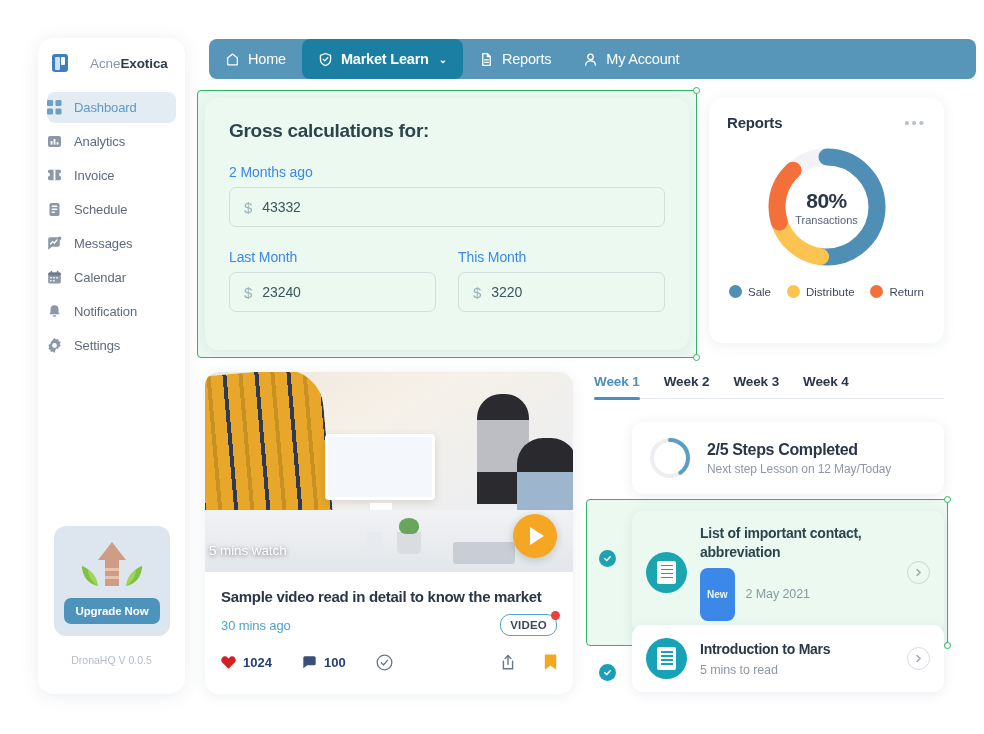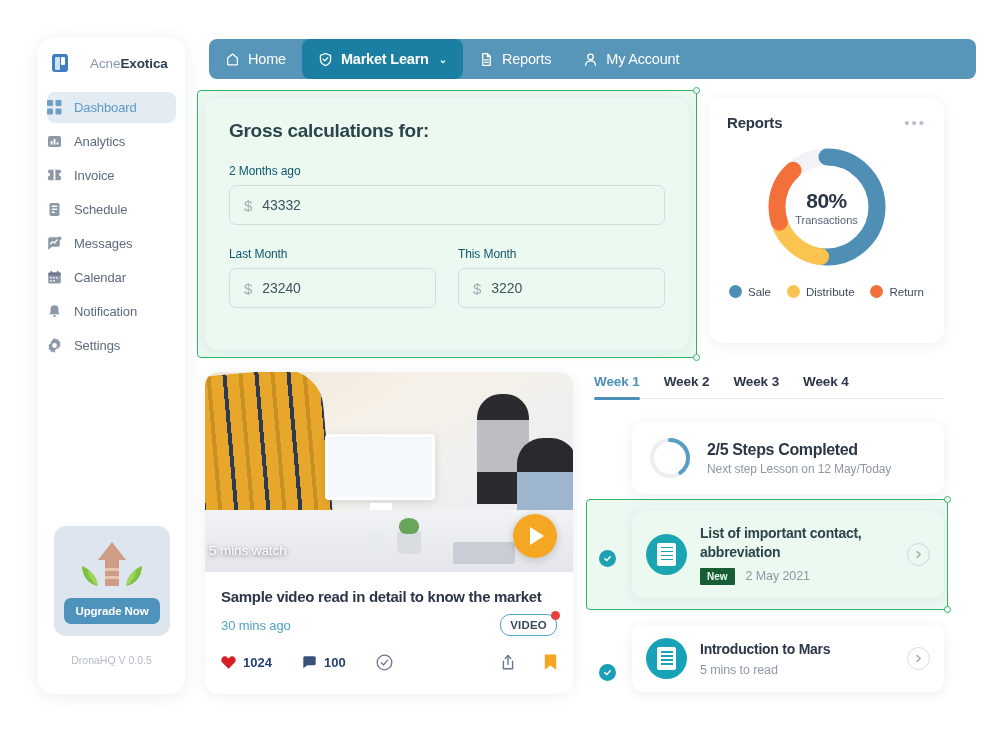--- a/index.html
+++ b/index.html
@@ -101,21 +101,21 @@
   .h-br { right: -4px; bottom: -4px; }
 
   #gross {
     position: absolute; left: 205px; top: 98px;
     width: 484px; height: 252px;
     background: #ffffff; border-radius: 14px;
     box-shadow: 0 2px 14px rgba(60,80,120,.09);
     padding: 22px 24px;
   }
   .card-title { font-size: 19px; font-weight: bold; color: #2b3648; letter-spacing: -.3px; }
-  .fld-label { font-size: 12px; color: #0c4a6e; margin: 22px 0 7px; letter-spacing: -.1px; }
+  .fld-label { font-size: 14px; color: #3b82f6; margin: 22px 0 7px; letter-spacing: -.1px; }
   .input {
     height: 40px; border: 1px solid #dfe3e8; border-radius: 7px;
     display: flex; align-items: center; gap: 10px; padding: 0 14px;
     background: #fff;
   }
   .dollar { color: #a6b0bc; font-size: 15px; }
   .inval { font-size: 14px; color: #3d4a5c; letter-spacing: -.1px; }
   .row2 { display: flex; gap: 22px; }
   .row2 > div { flex: 1; }
 
@@ -273,22 +273,22 @@
   .l-ico .doc:after {
     content:""; position:absolute; left:3.5px; top:4px; right:3.5px; height:1.6px;
     background:#17a2b8;
     box-shadow: 0 4px 0 #17a2b8, 0 8px 0 #17a2b8, 0 12px 0 #17a2b8;
   }
   .l-main { flex: 1; min-width: 0; }
   .l-title { font-size: 14px; font-weight: bold; color: #2b3648; line-height: 1.35; letter-spacing: -.25px; }
   .l-sub { font-size: 12.5px; color: #8f97a6; margin-top: 5px; letter-spacing: -.1px; }
   .l-row { display: flex; align-items: center; gap: 11px; margin-top: 6px; }
   .new-badge {
-    background: #14532d; color: #fff; font-size: 10px; font-weight: bold;
-    border-radius: 1px; padding: 3px 7px;
+    background: #3b82f6; color: #fff; font-size: 10px; font-weight: bold;
+    border-radius: 8px; padding: 21px 7px;
   }
   .chev {
     width: 23px; height: 23px; border-radius: 50%; border: 1.4px solid #d6dce3;
     display: flex; align-items: center; justify-content: center; flex: none; cursor: pointer;
   }
   .chev svg { width: 9px; height: 9px; }
 
   
   #steps {
     position: absolute; left: 38px; top: 48px; width: 312px;

